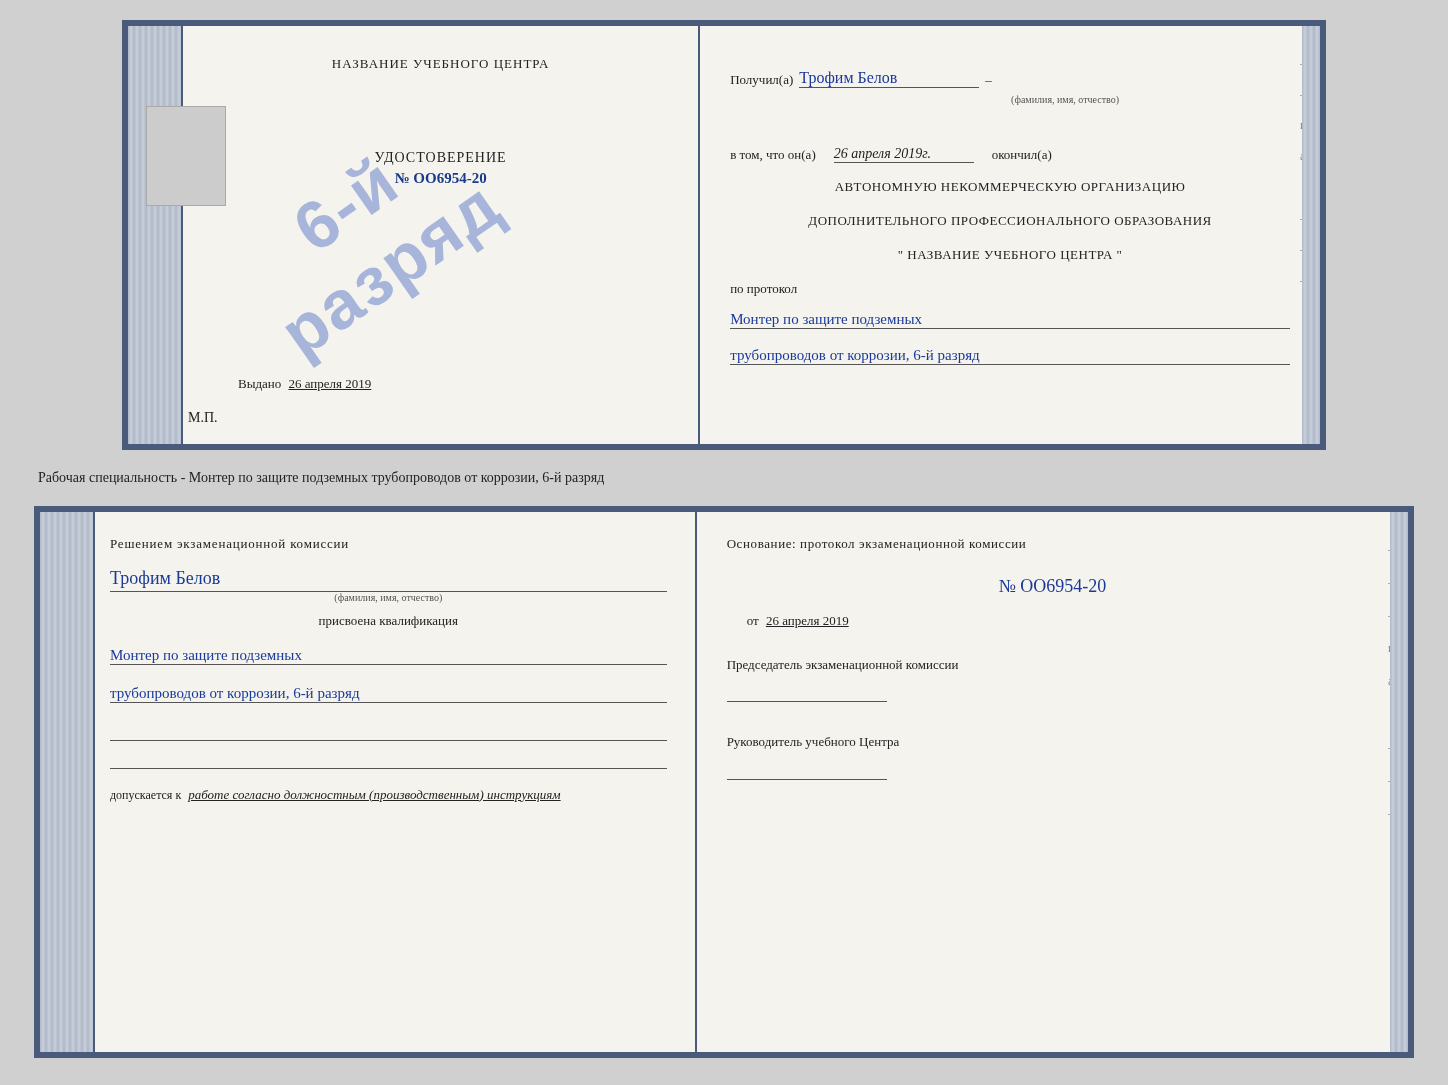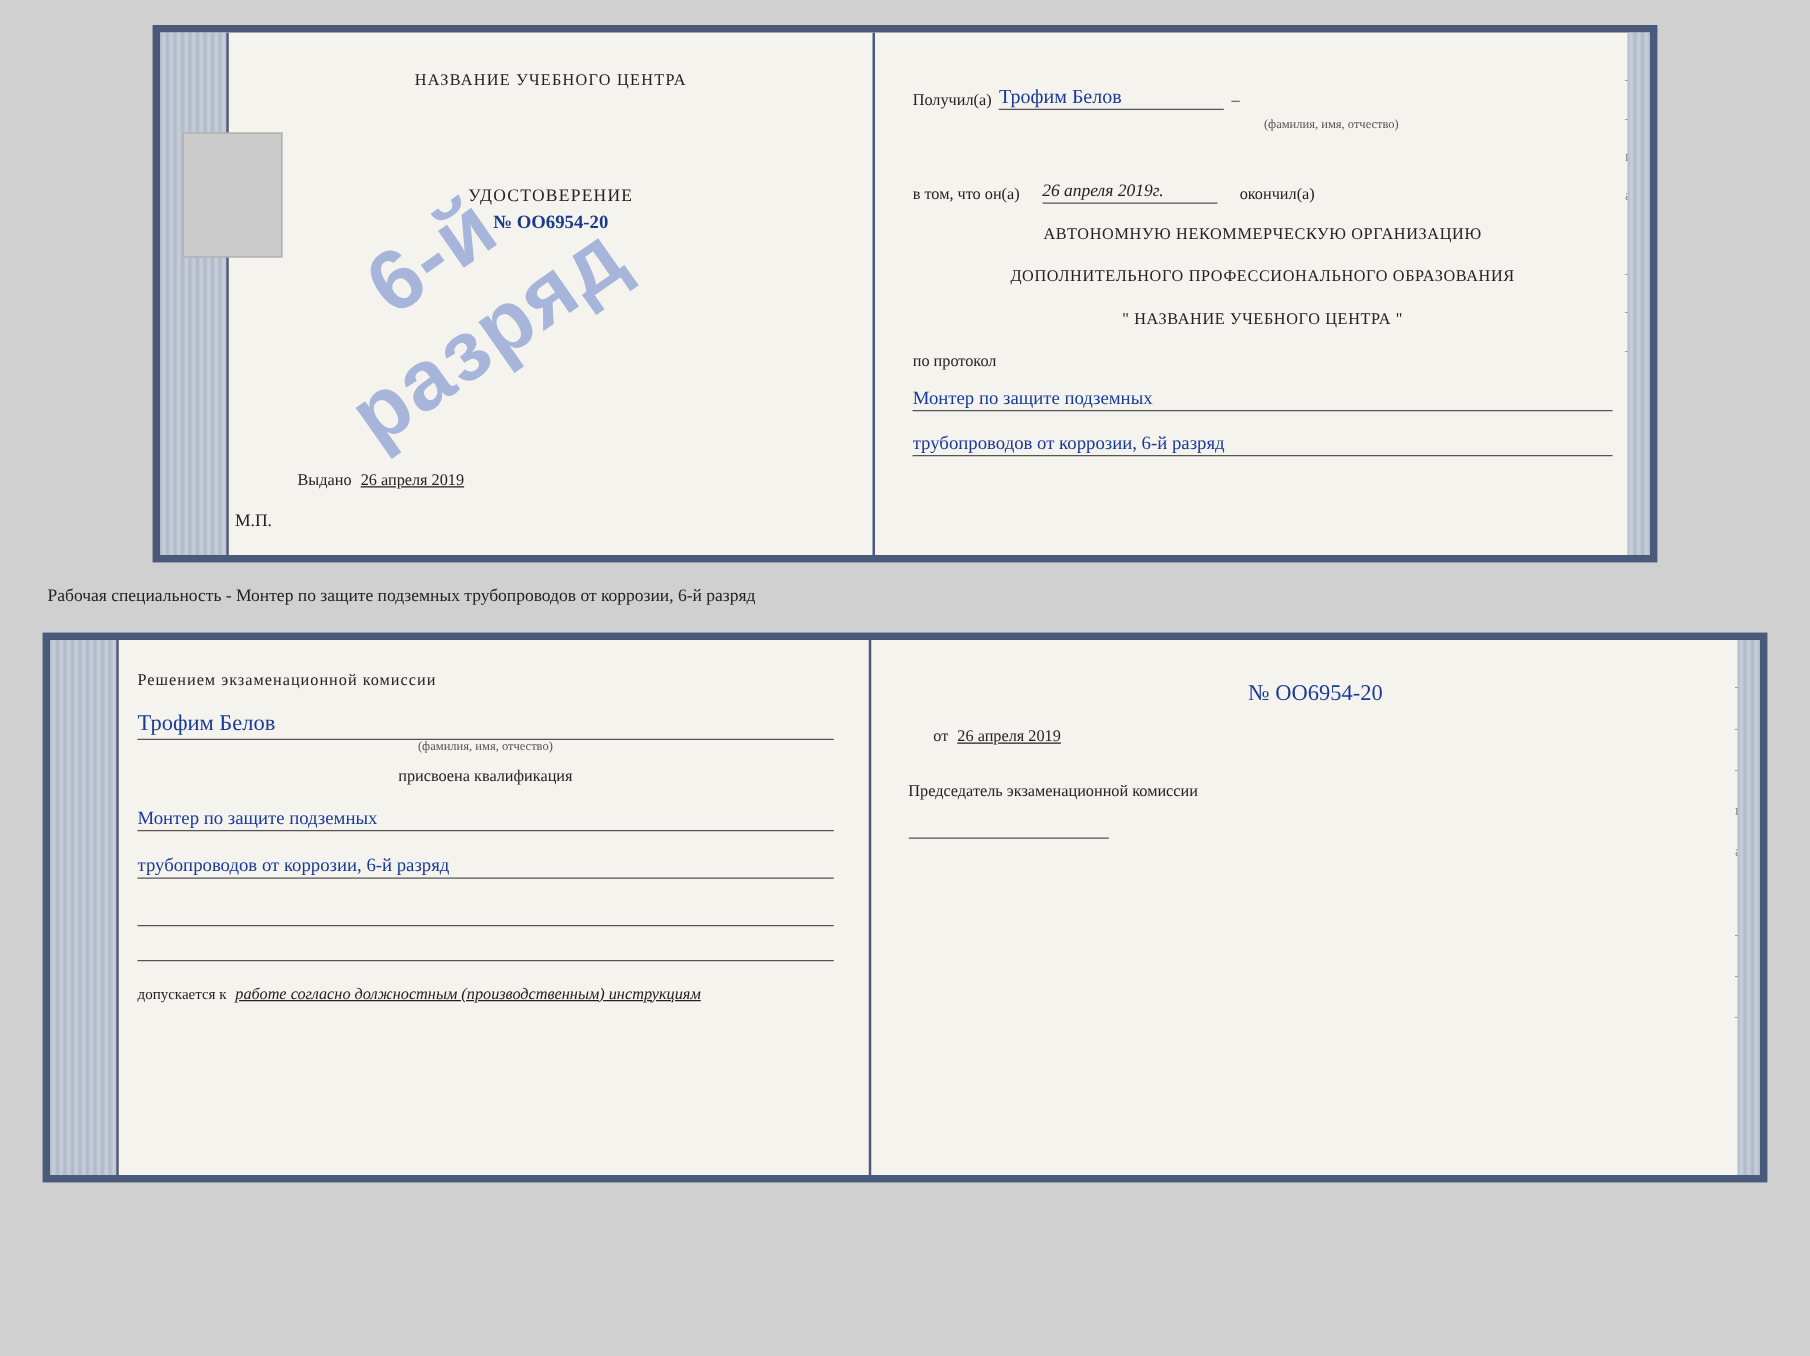--- a/index.html
+++ b/index.html
@@ -215,21 +215,21 @@
     .middle-text {
       width: 1380px;
       font-size: 14px;
       color: #222;
       padding: 2px 4px;
     }
 
     
     .cert-bottom {
       width: 1380px;
-      height: 440px;
+      height: 552px;
       background: #f5f3ee;
       border: 6px solid #4a5a7a;
       display: flex;
       position: relative;
       overflow: hidden;
     }
 
     .cb-left {
       width: 48%;
       border-right: 2px solid #4a5a7a;
@@ -494,33 +494,38 @@
       <div class="cb-underline"></div>
     </div>
 
     <div class="cb-dopusk">
       <span>допускается к</span>
       <span class="cb-dopusk-hw" style="margin-left: 4px; text-decoration: underline;">работе согласно должностным (производственным) инструкциям</span>
     </div>
   </div>
 
   <div class="cb-right">
+    <div class="cb-right-title">Основание: протокол экзаменационной комиссии</div>
 
     <div class="cb-num-hw">№ OO6954-20</div>
 
     <div class="cb-date-line">
       <span style="margin-left: 20px;">от</span>
       <span style="text-decoration: underline; margin-left: 4px;">26 апреля 2019</span>
     </div>
 
     <div class="cb-predsed">
       <span>Председатель экзаменационной комиссии</span>
       <div class="cb-sig-line"></div>
     </div>
 
+    <div class="cb-ruk">
+      <span>Руководитель учебного Центра</span>
+      <div class="cb-sig-line"></div>
+    </div>
 
     <div class="cb-right-lines">
       <span class="dash-right">–</span>
       <span class="dash-right">–</span>
       <span class="dash-right">–</span>
       <span class="dash-right">и</span>
       <span class="dash-right">а</span>
       <span class="dash-right">←</span>
       <span class="dash-right">–</span>
       <span class="dash-right">–</span>

